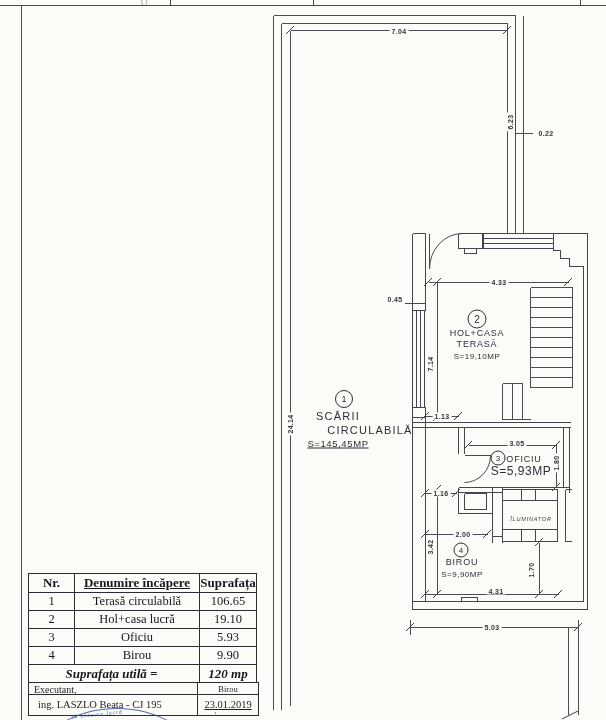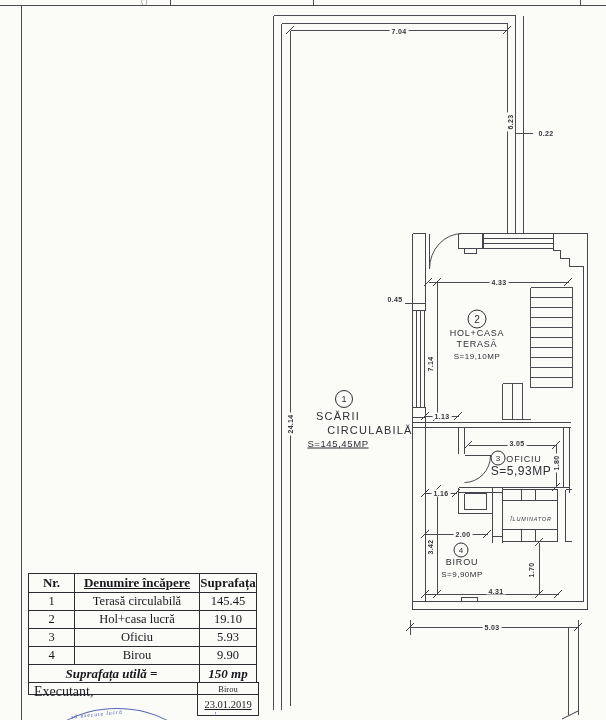--- a/index.html
+++ b/index.html
@@ -27,21 +27,21 @@
   table.legend td{border:1.4px solid #2c2c33;text-align:center;padding:0;overflow:hidden;margin-top:8px;}
   table.legend tr{height:18px;}
   .hdr{font-weight:bold;font-size:13px;}
   .cell{font-size:12.5px;}
   .tot-l{font-style:italic;font-weight:bold;font-size:13px;text-align:center;padding-right:5px !important;}
   .tot-v{font-style:italic;font-weight:bold;font-size:13px;}
   
   .tblock{position:absolute;left:28px;top:682px;width:231px;height:34px;
         font-family:"Liberation Serif",serif;color:#1d1d24;}
   .tb-cell{position:absolute;border:1.2px solid #2c2c33;box-sizing:border-box;}
-  .tb-exe{left:0;top:0;width:170px;height:13px;font-size:14px;padding:1px 0 0 5px;}
+  .tb-exe{left:0;top:0;width:170px;height:13px;font-size:10px;padding:1px 0 0 5px;}
   .tb-data{left:169px;top:0;width:62px;height:13px;font-size:8.5px;text-align:center;padding-top:1px;}
   .tb-name{left:0;top:12px;width:170px;height:22px;font-size:10.5px;padding:4px 0 0 9px;}
   .tb-date{left:169px;top:12px;width:62px;height:22px;font-size:10.5px;text-align:center;padding-top:4px;text-decoration:underline;}
   
   .stamp{position:absolute;left:40px;top:708px;width:152px;height:96px;border:1.6px solid rgba(50,70,165,.8);
         border-radius:50%;}
   .stamp-txt{position:absolute;left:97px;top:711px;transform:translate(-50%,0) rotate(-6deg);
         font:italic 5.5px "Liberation Serif",serif;color:#3b50ab;letter-spacing:1px;white-space:nowrap;}
   .stamp-mark{position:absolute;left:214px;top:710px;font:italic 7px "Liberation Serif",serif;color:#4a5cb0;}
 </style>
@@ -175,47 +175,48 @@
   <table class="legend">
     <tbody>
         <tr style="height:19px;">
       <td class="hdr" style="width:45px;">Nr.</td>
       <td class="hdr" style="width:124px;text-decoration:underline;">Denumire încăpere</td>
       <td class="hdr" style="width:56px;">Suprafața</td>
     </tr>
     <tr>
       <td class="cell">1</td>
       <td class="cell">Terasă circulabilă</td>
-      <td class="cell">145.45</td>
+      <td class="cell">106.65</td>
     </tr>
     <tr>
       <td class="cell">2</td>
       <td class="cell">Hol+casa lucră</td>
       <td class="cell">19.10</td>
     </tr>
     <tr>
       <td class="cell">3</td>
       <td class="cell">Oficiu</td>
       <td class="cell">5.93</td>
     </tr>
     <tr>
       <td class="cell">4</td>
       <td class="cell">Birou</td>
       <td class="cell">9.90</td>
     </tr>
     <tr>
       <td class="tot-l" colspan="2">Suprafața utilă =</td>
-      <td class="tot-v">150 mp</td>
+      <td class="tot-v">120 mp</td>
     </tr>
   </tbody>
     </table>
 
   <div class="tblock">
     <div class="tb-cell tb-exe">Executant,</div>
     <div class="tb-cell tb-data">Birou</div>
+    <div class="tb-cell tb-name">ing.  LASZLO  Beata - CJ 195</div>
     <div class="tb-cell tb-date">23.01.2019</div>
   </div>
 
   <div class="stamp"></div>
   <div class="stamp-txt">să execute lucră</div>
   <div class="stamp-mark">!</div>
 
 </div>
 
 </body></html>

